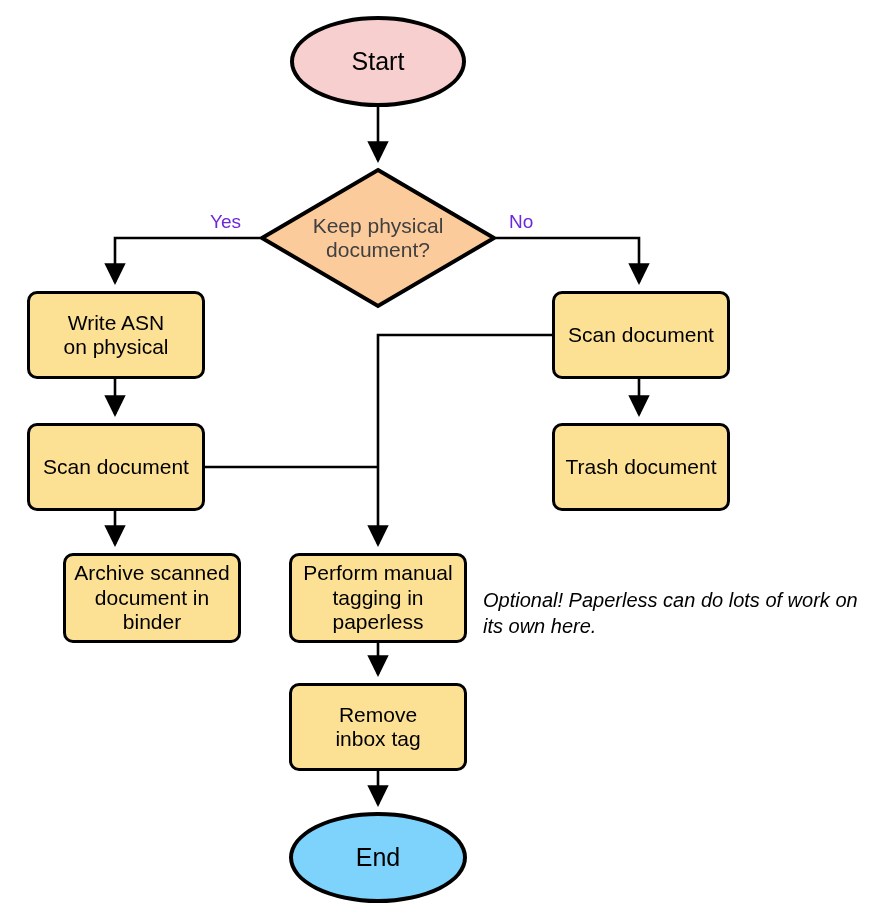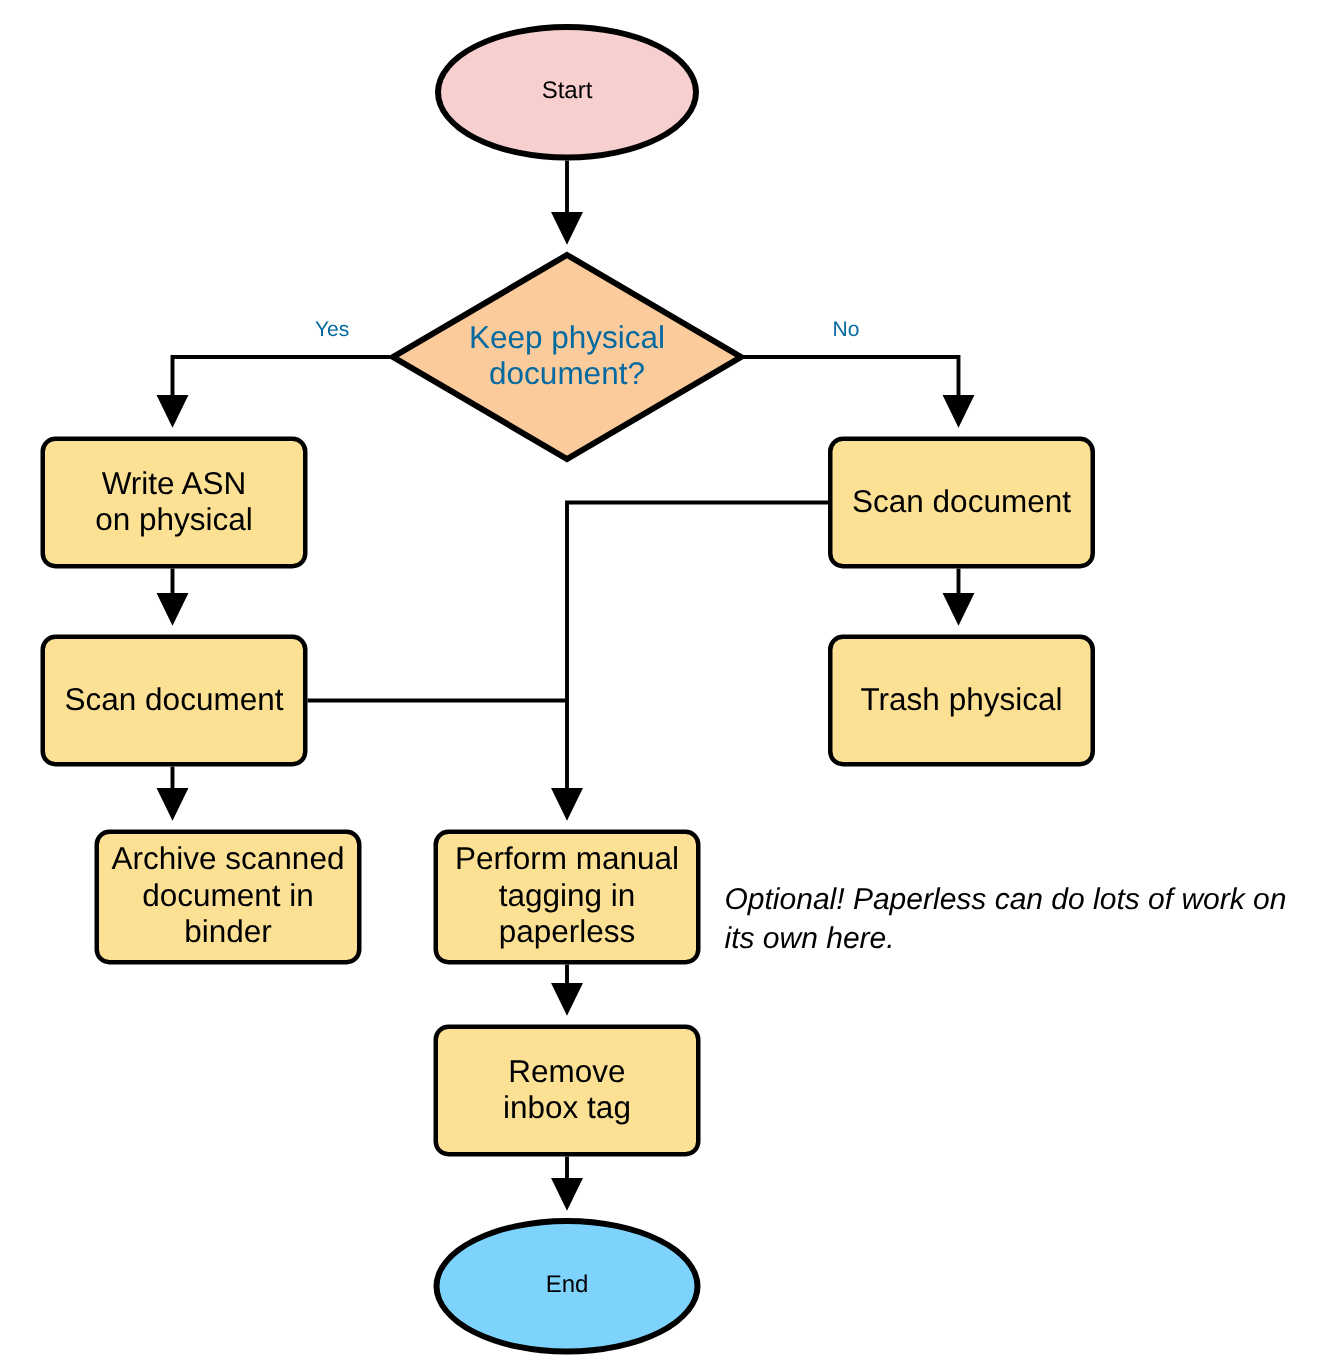--- a/index.html
+++ b/index.html
@@ -38,46 +38,46 @@
     white-space: pre-line;
   }
   .node-process {
     border: 3px solid #000000;
     border-radius: 10px;
     font-size: 21px;
   }
   .node-terminal {
     border: 4px solid #000000;
     border-radius: 50%;
-    font-size: 16px;
+    font-size: 25px;
   }
   .node-decision-wrap {
     position: absolute;
     display: flex;
     align-items: center;
     justify-content: center;
   }
   .node-decision-wrap svg {
     position: absolute;
     left: 0;
     top: 0;
   }
   .node-decision-label {
     position: relative;
     z-index: 2;
     text-align: center;
     font-size: 21px;
-    color: #0369a1;
+    color: #404040;
     line-height: 1.16;
     white-space: pre-line;
   }
   .edge-label {
     position: absolute;
-    font-size: 14px;
-    color: #0369a1;
+    font-size: 19px;
+    color: #6d28d9;
     white-space: nowrap;
   }
   .annotation {
     position: absolute;
     font-size: 20px;
     font-style: italic;
     color: #000000;
     line-height: 1.28;
     white-space: pre-line;
   }
@@ -113,34 +113,34 @@
   <div class="node-decision-wrap" style="left:258px; top:166px; width:240px; height:144px;">
     <svg width="240" height="144" viewBox="0 0 240 144">
       <polygon points="120,4 236,72 120,140 4,72" fill="#FCCB9B" stroke="#000000" stroke-width="4"></polygon>
     </svg>
     <div class="node-decision-label">Keep physical
 document?</div>
   </div>
 
   <div class="edge-label" style="left:210px; top:211px;">Yes</div>
 
-  <div class="edge-label" style="left:509px; top:211px;margin-left:46px;">No</div>
+  <div class="edge-label" style="left:509px; top:211px;">No</div>
 
   <div class="node node-process" style="left:27px; top:291px; width:178px; height:88px; background:#FCE094;">Write ASN
 on physical</div>
 
   <div class="node node-process" style="left:27px; top:423px; width:178px; height:88px; background:#FCE094;">Scan document</div>
 
   <div class="node node-process" style="left:27px; top:553px; width:178px; height:90px; background:#FCE094;margin-left:36px;">Archive scanned
 document in
 binder</div>
 
   <div class="node node-process" style="left:552px; top:291px; width:178px; height:88px; background:#FCE094;">Scan document</div>
 
-  <div class="node node-process" style="left:552px; top:423px; width:178px; height:88px; background:#FCE094;">Trash physical</div>
+  <div class="node node-process" style="left:552px; top:423px; width:178px; height:88px; background:#FCE094;">Trash document</div>
 
   <div class="node node-process" style="left:289px; top:683px; width:178px; height:88px; background:#FCE094;">Remove
 inbox tag</div>
 
   <div class="node node-process" style="left:289px; top:553px; width:178px; height:90px; background:#FCE094;">Perform manual
 tagging in
 paperless</div>
 
   <div class="node node-terminal" style="left:289px; top:812px; width:178px; height:91px; background:#7dd3fc;">End</div>
 

